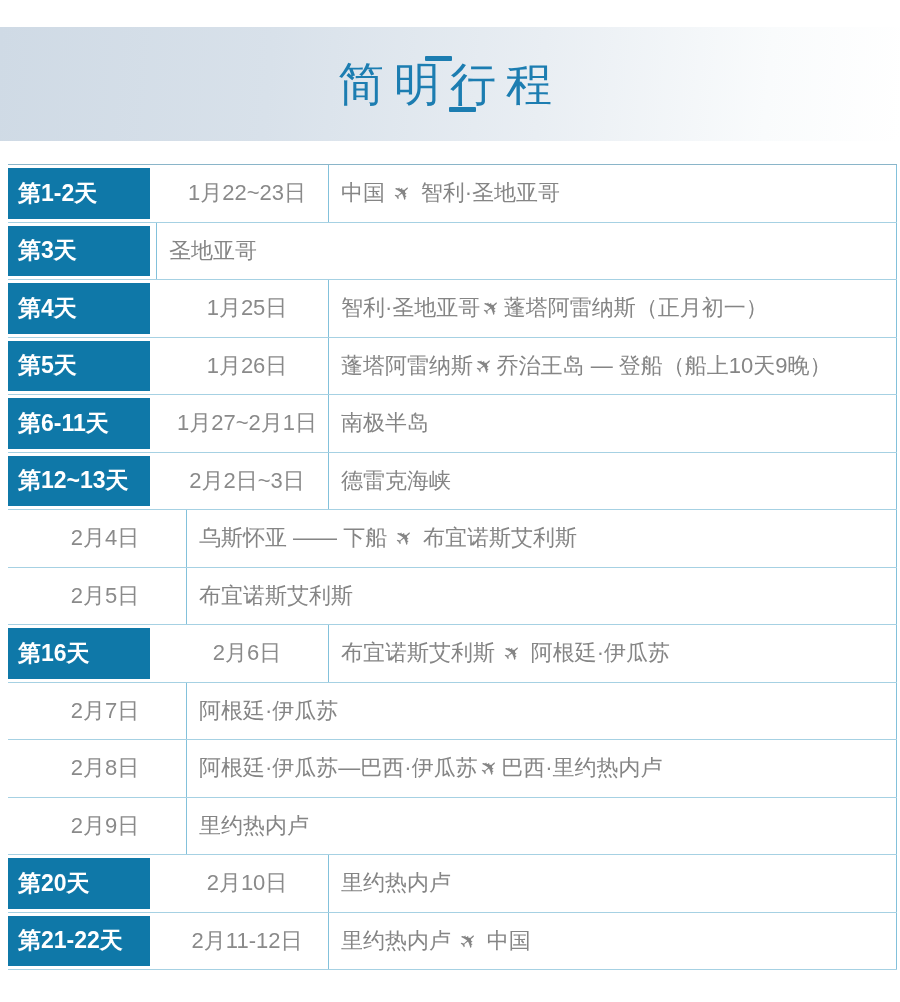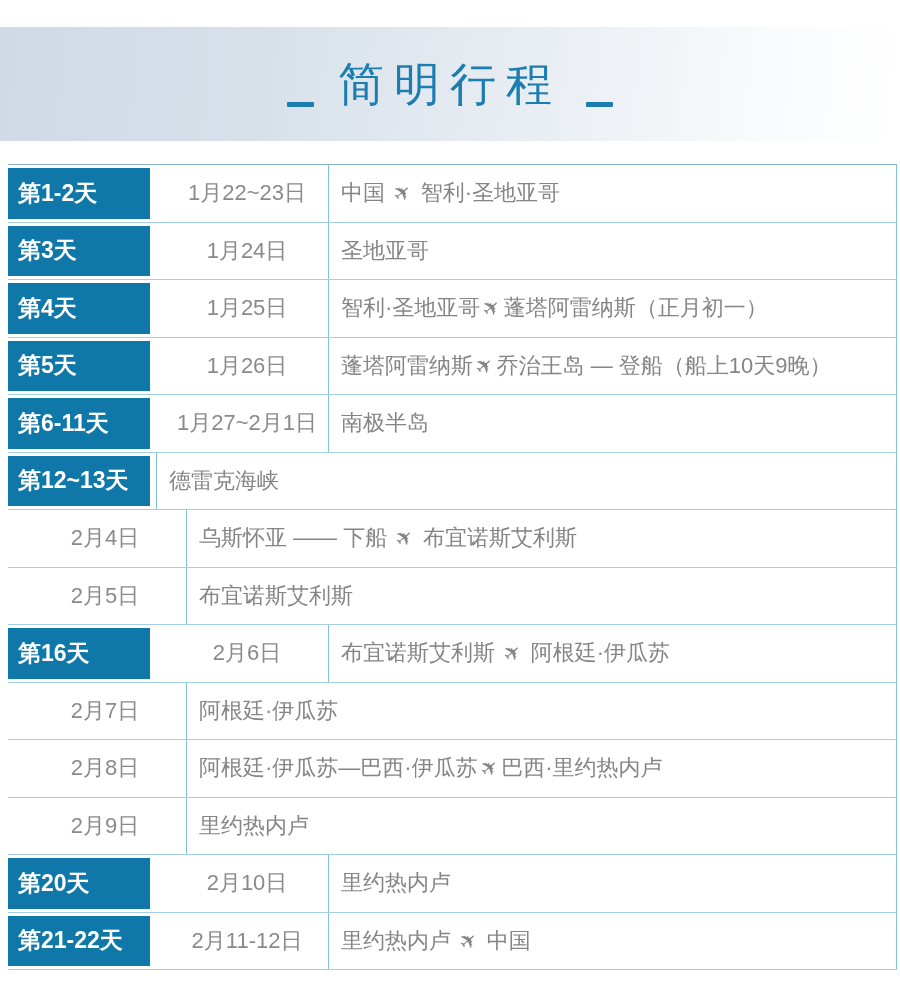--- a/index.html
+++ b/index.html
@@ -6,21 +6,21 @@
   body{
     width:900px;height:1002px;background:#ffffff;overflow:hidden;
     font-family:"Liberation Sans","DejaVu Sans",sans-serif;
   }
   
   .banner{
     margin-top:27px;height:114px;width:900px;
     background:linear-gradient(95deg,#cfdae5 0%,#d8e1ea 30%,#e9eef3 60%,#f9fbfc 85%,#ffffff 100%);
     display:flex;align-items:center;justify-content:center;
   }
-  .title-wrap{display:flex;align-items:flex-end;}
+  .title-wrap{display:flex;align-items:center;flex-direction:column;}
   .title-dash{
     width:27px;height:5px;background:#1c7db1;border-radius:1px;
     display:inline-block;
   }
   .dash-left{margin-right:24px;}
   .dash-right{margin-left:24px;}
   .page-title{
     color:#1c7db1;font-size:46px;font-weight:400;letter-spacing:10px;
     line-height:1;white-space:nowrap;
   }
@@ -82,23 +82,20 @@
     <div class="route-cell">
       <span>中国 <span class="plane">✈</span> 智利·圣地亚哥</span>
     </div>
   </div>
 
   <div class="row">
     <div class="day-cell">
       <span>第3天</span>
     </div>
     <div class="col-gap"></div>
-    <div class="date-cell">
-      <span>1月24日</span>
-    </div>
     <div class="route-cell">
       <span>圣地亚哥</span>
     </div>
   </div>
 
   <div class="row">
     <div class="day-cell">
       <span>第4天</span>
     </div>
     <div class="col-gap"></div>
@@ -134,20 +131,23 @@
     <div class="route-cell">
       <span>南极半岛</span>
     </div>
   </div>
 
   <div class="row">
     <div class="day-cell">
       <span>第12~13天</span>
     </div>
     <div class="col-gap"></div>
+    <div class="date-cell">
+      <span>2月2日~3日</span>
+    </div>
     <div class="route-cell">
       <span>德雷克海峡</span>
     </div>
   </div>
 
   <div class="row">
     <div class="col-gap"></div>
     <div class="date-cell">
       <span>2月4日</span>
     </div>

